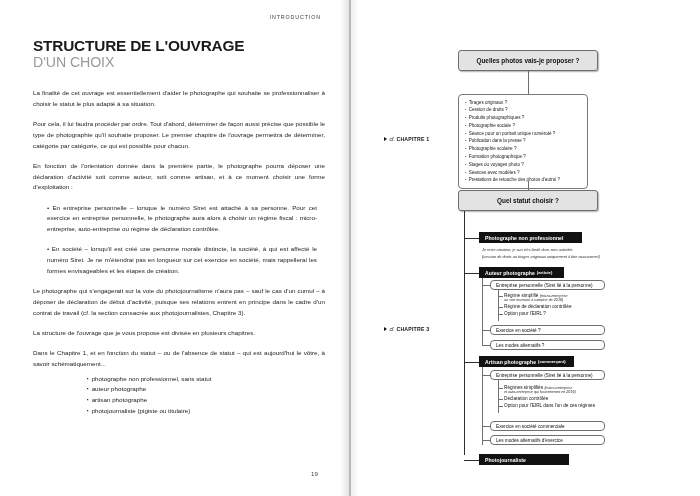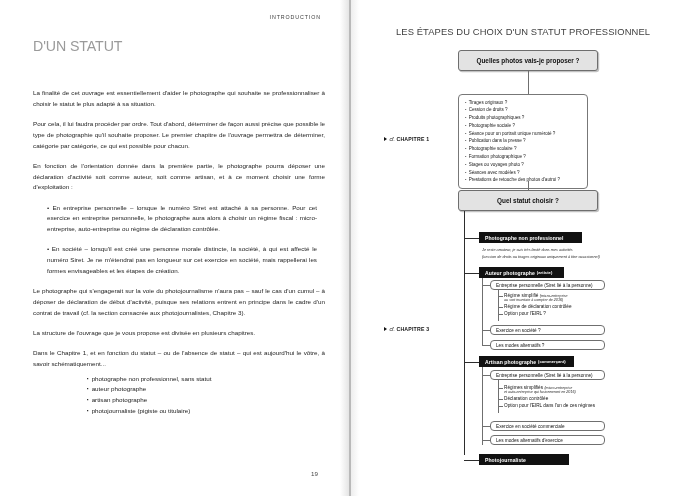--- a/index.html
+++ b/index.html
@@ -261,21 +261,22 @@
 </head>
 <body>
 
 <div class="spread">
 
   <div class="page-left">
 
     <div class="running-head">INTRODUCTION</div>
 
     <div class="title-block">
-      <div class="title-sub">D'UN STATUT</div>
+      <div class="title-main">STRUCTURE DE L'OUVRAGE</div>
+      <div class="title-sub">D'UN CHOIX</div>
     </div>
 
     <div class="body-col">
       <p class="para">La finalité de cet ouvrage est essentiellement d'aider le photographe qui souhaite se professionnaliser à choisir le statut le plus adapté à sa situation.</p>
       <p class="para">Pour cela, il lui faudra procéder par ordre. Tout d'abord, déterminer de façon aussi précise que possible le type de photographie qu'il souhaite proposer. Le premier chapitre de l'ouvrage permettra de déterminer, catégorie par catégorie, ce qui est possible pour chacun.</p>
       <p class="para">En fonction de l'orientation donnée dans la première partie, le photographe pourra déposer une déclaration d'activité soit comme auteur, soit comme artisan, et à ce moment choisir une forme d'exploitation :</p>
 
       <div class="indent-block">
         <p>• En entreprise personnelle – lorsque le numéro Siret est attaché à sa personne. Pour cet exercice en entreprise personnelle, le photographe aura alors à choisir un régime fiscal : micro-entreprise, auto-entreprise ou régime de déclaration contrôlée.</p>
       </div>
@@ -297,21 +298,20 @@
 
     <div class="folio">19</div>
   </div>
 
   <div class="gutter-shadow"></div>
   <div class="gutter"></div>
   <div class="gutter-shadow-r"></div>
 
   <div class="page-right">
 
-    <div class="flow-title">LES ÉTAPES DU CHOIX D'UN STATUT PROFESSIONNEL</div>
 
     <div class="chap-ref" style="left:33px; top:136px;">
       <span class="tri"></span><span class="cf">cf.</span> <span class="num">CHAPITRE 1</span>
     </div>
     <div class="chap-ref" style="left:33px; top:326px;">
       <span class="tri"></span><span class="cf">cf.</span> <span class="num">CHAPITRE 3</span>
     </div>
 
     <div class="grey-box" style="left:107px; top:50px; width:140px; height:21px;">Quelles photos vais-je proposer ?</div>
 

